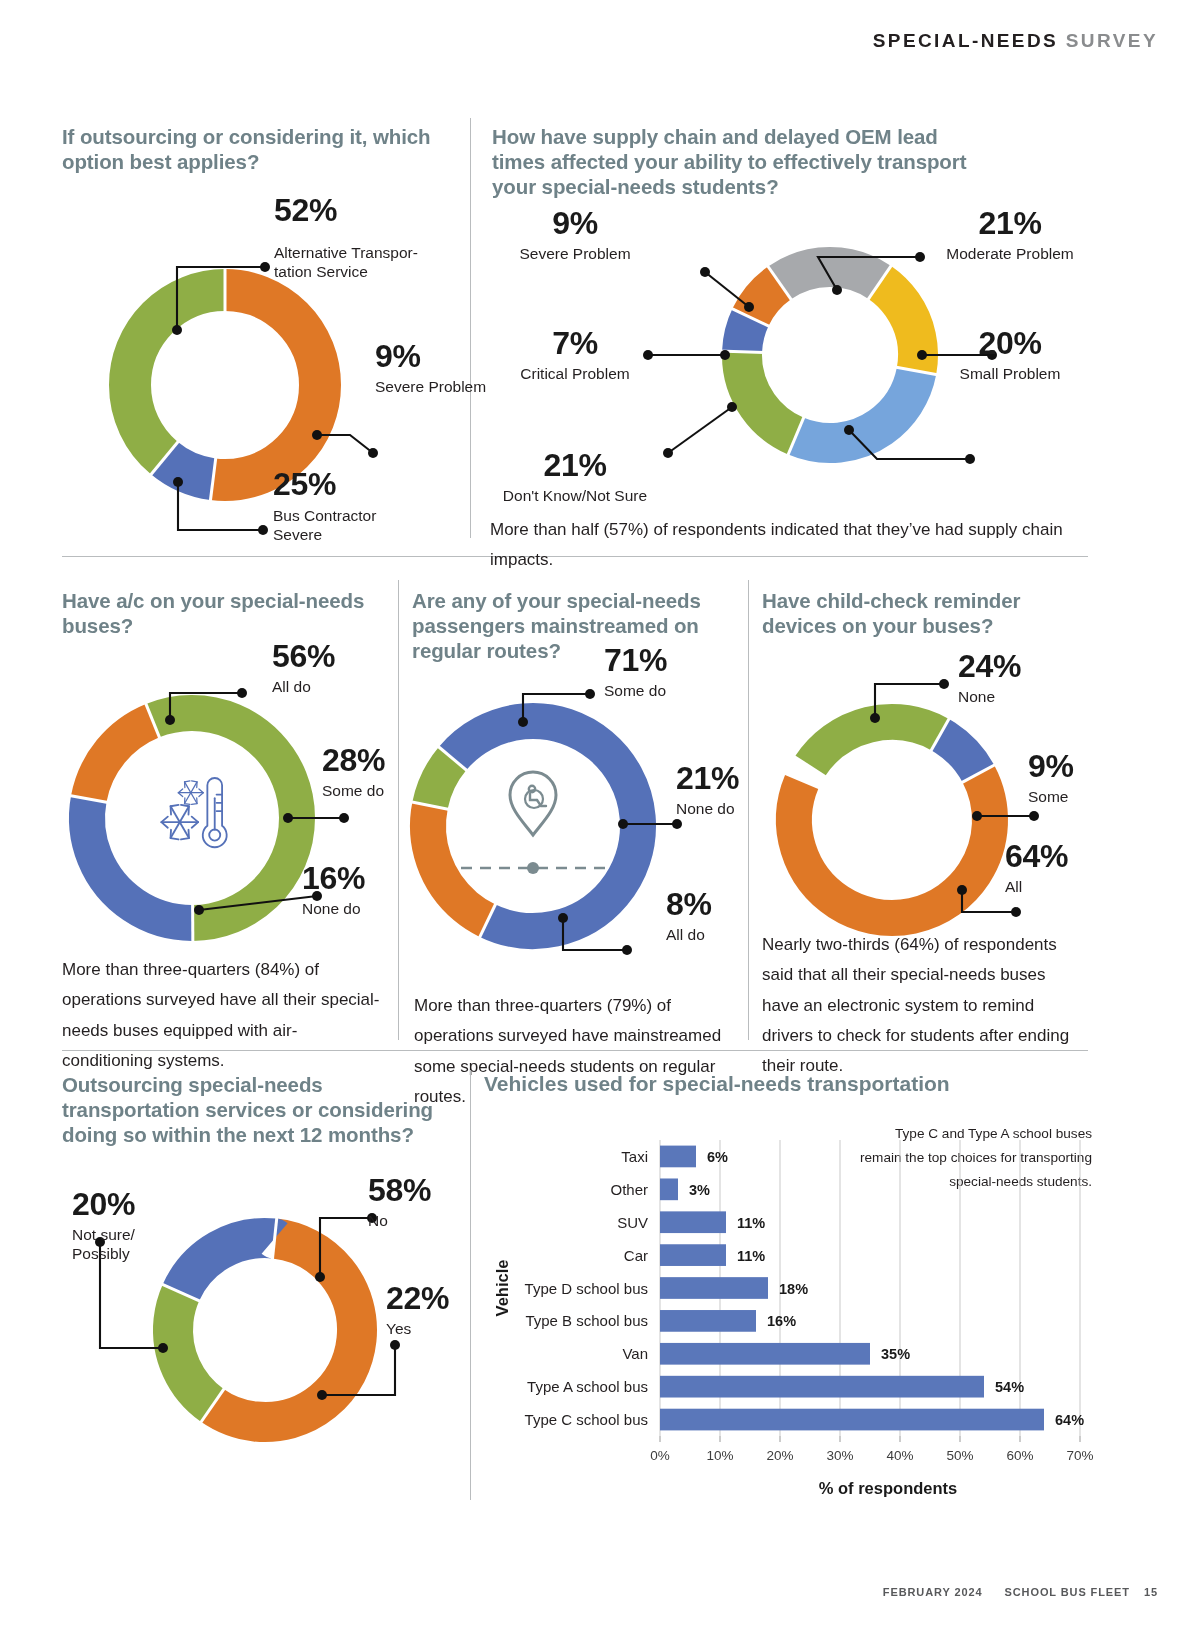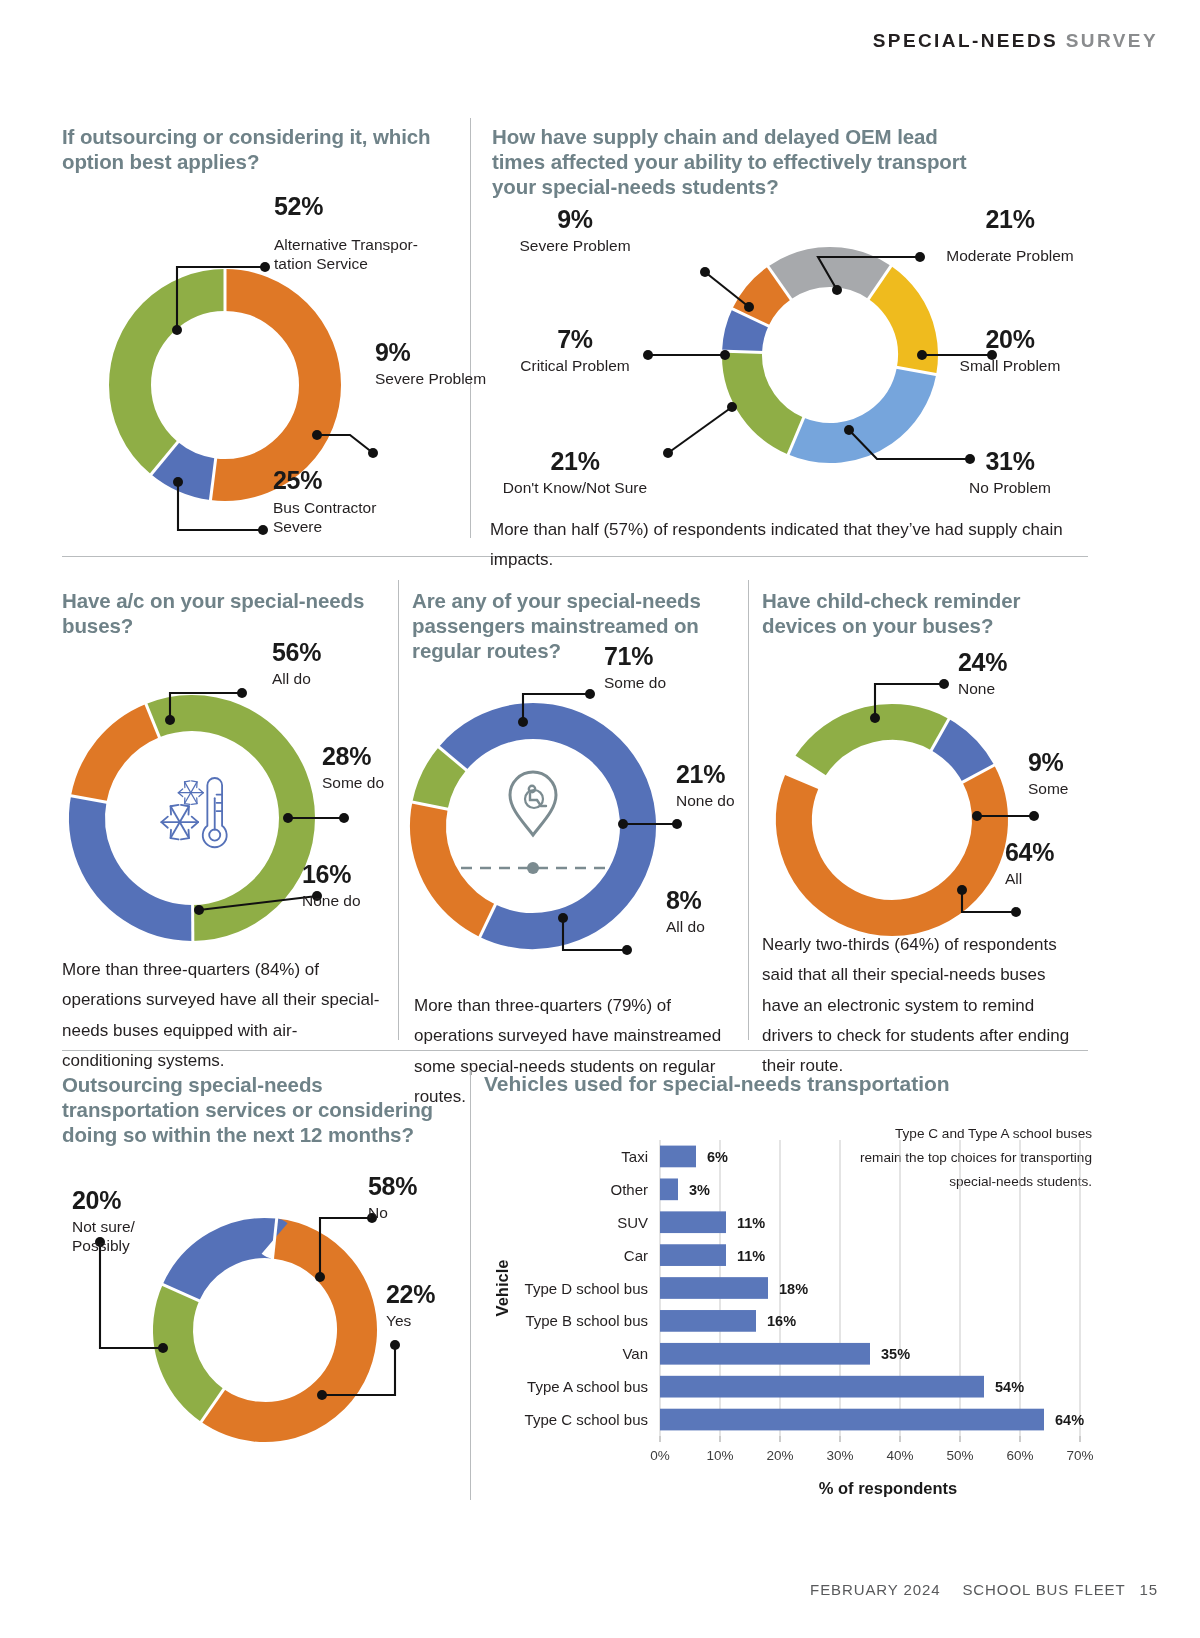--- a/index.html
+++ b/index.html
@@ -30,40 +30,40 @@
     letter-spacing:-0.1px;
   }
   .cap {
     font-size:17px;
     line-height:1.78;
     color:#231f20;
   }
   .hr { position:absolute; background:#b9bcbe; height:1px; }
   .vr { position:absolute; background:#b9bcbe; width:1px; }
 
-  .pct { font-weight:bold; font-size:25px; letter-spacing:-0.3px; color:#1a1a1a; }
+  .pct { font-weight:bold; font-size:32px; letter-spacing:-0.3px; color:#1a1a1a; }
   .lbl { font-size:15.5px; color:#231f20; line-height:1.22; }
   .lblbox { position:absolute; }
   .lblbox.center { text-align:center; }
 
   svg { overflow:visible; }
   .leader { stroke:#111; stroke-width:2.1; fill:none; }
   .dot { fill:#111; }
 
   
   .bar-title { color:#6f8288; font-weight:bold; font-size:21px; }
   .axis-lbl { font-size:13.5px; fill:#3d3d3d; font-family:"Liberation Sans",sans-serif; }
   .cat-lbl  { font-size:15px; fill:#231f20; font-family:"Liberation Sans",sans-serif; }
   .val-lbl  { font-size:14.5px; font-weight:bold; fill:#1a1a1a; font-family:"Liberation Sans",sans-serif; }
   .axis-title { font-size:16.5px; font-weight:bold; fill:#1a1a1a; font-family:"Liberation Sans",sans-serif; }
   .note { font-size:13.6px; line-height:1.75; color:#231f20; text-align:right; }
 
   .footer {
     position:absolute; right:42px; bottom:40px;
-    font-size:15px; color:#58595b; letter-spacing:0.9px;
+    font-size:11px; color:#58595b; letter-spacing:0.9px;font-weight:bold;
   }
   .footer .sp { display:inline-block; width:22px; }
 </style>
 </head>
 <body>
 
 <div class="page">
 
   <div class="hdr">
     <span class="a">SPECIAL-NEEDS</span>
@@ -204,32 +204,28 @@
     <div class="lbl" style="margin-top:3px;">Critical Problem</div>
   </div>
 
   <div class="lblbox center" style="left:475px; top:447px; width:200px;">
     <div class="pct">21%</div>
     <div class="lbl" style="margin-top:3px;">Don't Know/Not Sure</div>
   </div>
 
   <div class="lblbox center" style="left:930px; top:205px; width:160px;">
     <div class="pct">21%</div>
-    <div class="lbl" style="margin-top:13px;">Moderate Problem</div>
+    <div class="lbl" style="margin-top:3px;">Moderate Problem</div>
   </div>
 
   <div class="lblbox center" style="left:930px; top:325px; width:160px;">
     <div class="pct">20%</div>
     <div class="lbl" style="margin-top:3px;">Small Problem</div>
   </div>
 
-  <div class="lblbox center" style="left:930px; top:447px; width:160px;">
-    <div class="pct">31%</div>
-    <div class="lbl" style="margin-top:3px;">No Problem</div>
-  </div>
 
   <div class="cap" style="position:absolute; left:490px; top:515px; width:600px;">More than half (57%) of respondents indicated that they’ve had supply chain impacts.</div>
 
   <div class="vr" style="left:398px; top:580px; height:460px;"></div>
   <div class="vr" style="left:748px; top:580px; height:460px;"></div>
   <div class="hr" style="left:62px; top:1050px; width:1026px;"></div>
 
   <div class="q-title" style="position:absolute; left:62px; top:588px; width:330px;">Have a/c on your special-needs buses?</div>
 
   <svg width="370" height="300" style="position:absolute; left:52px; top:668px;">

